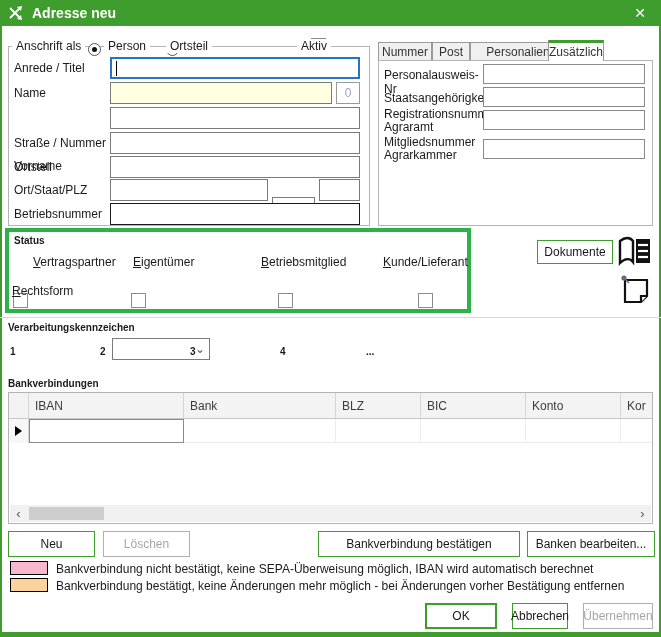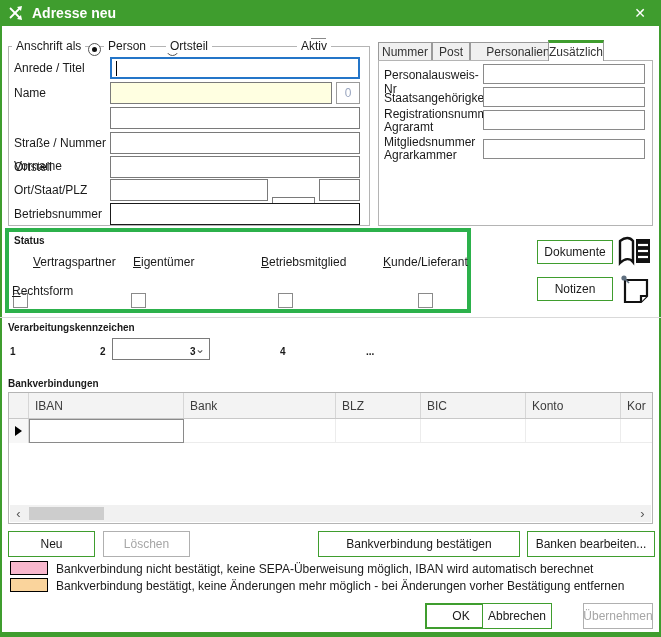--- a/index.html
+++ b/index.html
@@ -170,21 +170,20 @@
 
   
   <div class="abs btn" style="left:537px;top:240px;width:76px;height:24px;">Dokumente</div>
   <svg class="abs" style="left:617px;top:236px;" width="36" height="32" viewBox="0 0 36 32">
     <path d="M3 5 C8 1,13 1,16 5 L16 26 C13 22,8 22,3 27 Z" fill="#fff" stroke="#111" stroke-width="2.4"></path>
     <rect x="19" y="3" width="14" height="24" fill="#111"></rect>
     <line x1="21" y1="9" x2="31" y2="9" stroke="#fff" stroke-width="2.2"></line>
     <line x1="21" y1="15" x2="31" y2="15" stroke="#fff" stroke-width="2.2"></line>
     <line x1="21" y1="21" x2="31" y2="21" stroke="#fff" stroke-width="2.2"></line>
   </svg>
-  <div class="abs btn" style="left:537px;top:277px;width:76px;height:24px;">Notizen</div>
   <svg class="abs" style="left:618px;top:272px;" width="34" height="34" viewBox="0 0 34 34">
     <path d="M7 8 H29 V24 L23 30 H7 Z" fill="#fff" stroke="#111" stroke-width="2.2"></path>
     <path d="M23 30 L23 24 L29 24" fill="#fff" stroke="#111" stroke-width="2.2"></path>
     <circle cx="6" cy="6" r="2.6" fill="#5f6f7f"></circle>
     <line x1="7" y1="7" x2="11" y2="11" stroke="#5f6f7f" stroke-width="1.6"></line>
   </svg>
 
   
   <div class="abs sep" style="left:0;top:317px;width:661px;"></div>
 
@@ -245,16 +244,16 @@
   <div class="abs btn" style="left:527px;top:531px;width:128px;height:26px;">Banken bearbeiten...</div>
 
   
   <div class="abs swatch" style="left: 10px; top: 561px; width: 38px; height: 14px; background-color: rgb(248, 183, 205);"></div>
   <span class="abs ltext" style="left:56px;top:562px;">Bankverbindung nicht bestätigt, keine SEPA-Überweisung möglich, IBAN wird automatisch berechnet</span>
   <div class="abs swatch" style="left: 10px; top: 578px; width: 38px; height: 14px; background-color: rgb(250, 212, 156);"></div>
   <span class="abs ltext" style="left:56px;top:579px;">Bankverbindung bestätigt, keine Änderungen mehr möglich - bei Änderungen vorher Bestätigung entfernen</span>
 
   
   <div class="abs btn thick" style="left:425px;top:603px;width:72px;height:26px;">OK</div>
-  <div class="abs btn" style="left:482px;top:603px;width:70px;height:26px;">Abbrechen</div>
+  <div class="abs btn" style="left:512px;top:603px;width:56px;height:26px;">Abbrechen</div>
   <div class="abs btn disabled" style="left:583px;top:603px;width:70px;height:26px;">Übernehmen</div>
 
 </div>
 
 </body></html>

